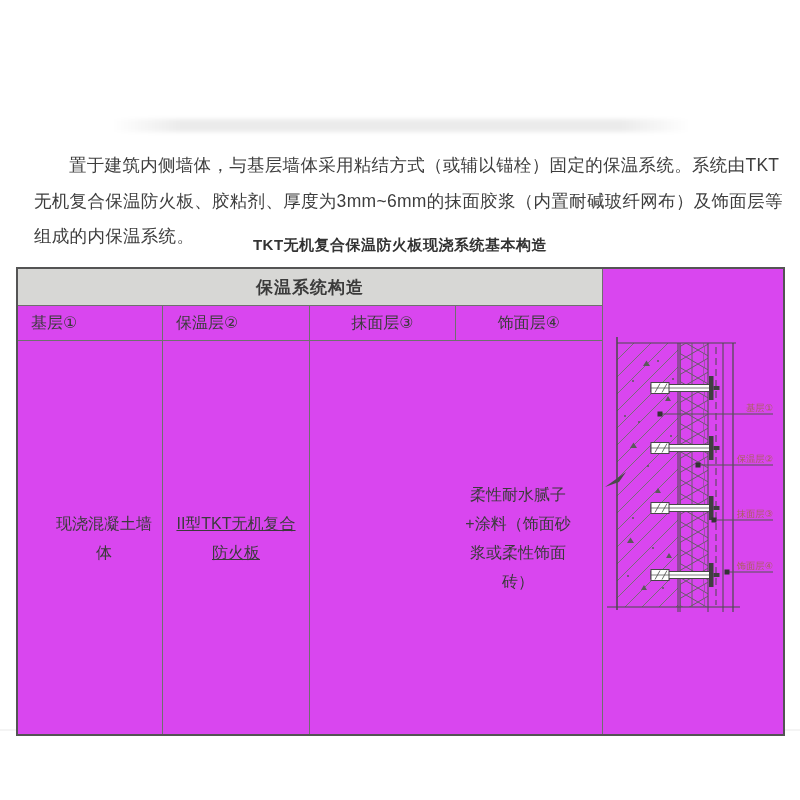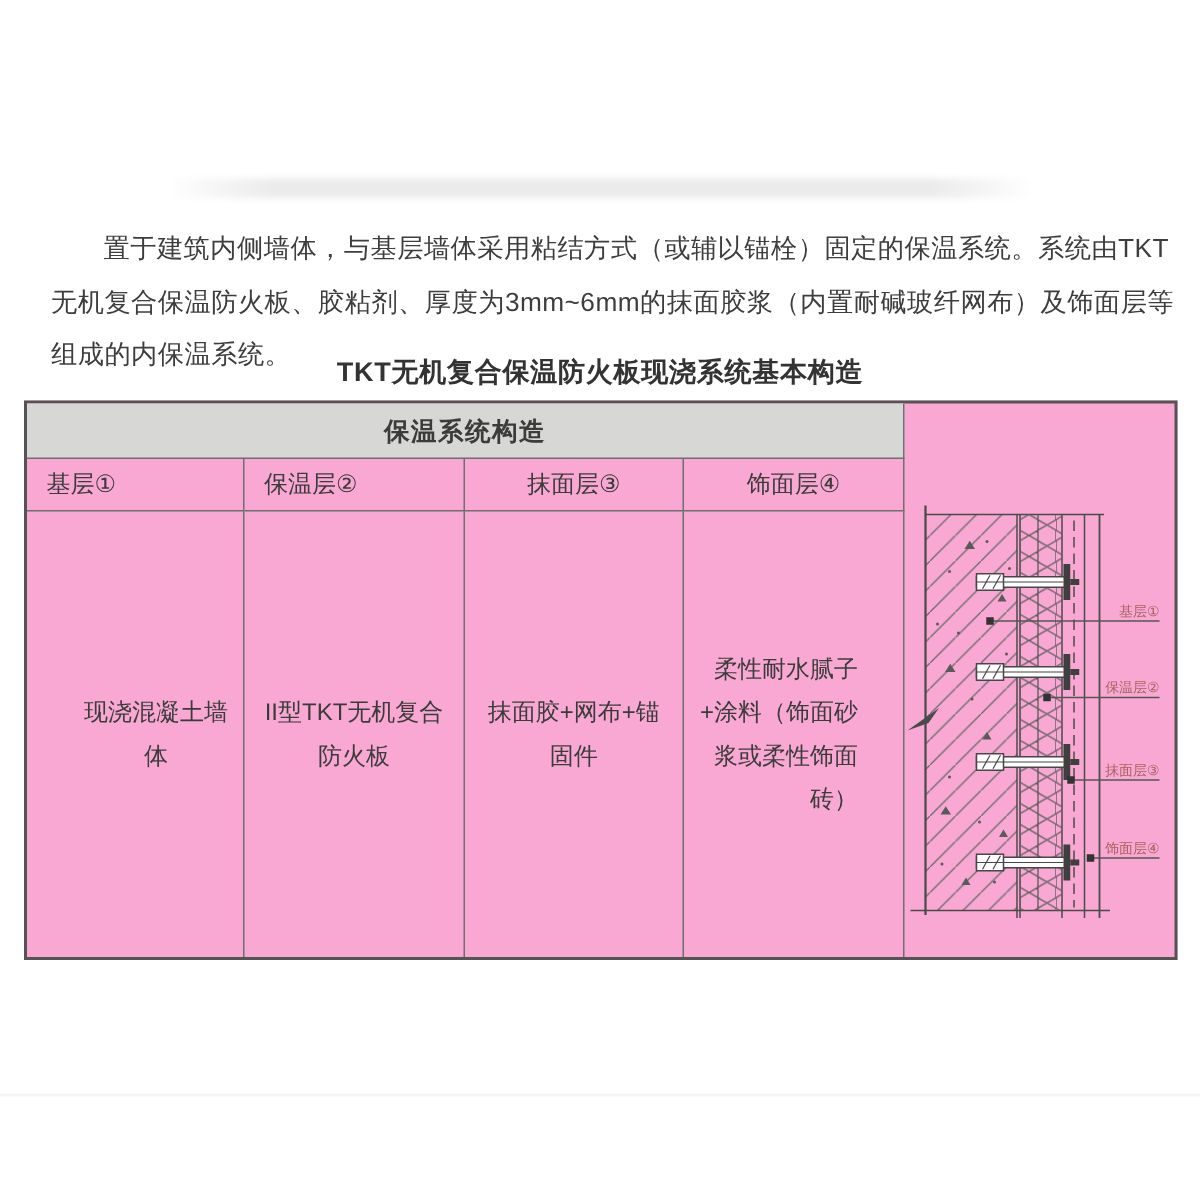--- a/index.html
+++ b/index.html
@@ -16,46 +16,46 @@
   .artifact-line{
     position:absolute;left:0;top:729px;width:800px;height:2px;background:rgba(0,0,0,0.045);
   }
   .intro{
     position:absolute;left:34px;top:148px;width:757px;
     font-size:17.5px;line-height:35.5px;color:#3d3d3d;font-weight:500;
     text-indent:2em;letter-spacing:0.3px;margin:0;
   }
   .doc-title{
     position:absolute;left:0;top:236px;width:800px;margin:0;
-    text-align:center;font-size:18px;font-weight:700;color:#333333;letter-spacing:0.5px;
+    text-align:center;font-size:15px;font-weight:700;color:#333333;letter-spacing:0.5px;
   }
   .spec-table{
-    position:absolute;left:16px;top:267px;width:769px;height:373px;
-    box-sizing:border-box;border:2px solid #545454;background:#f9a8d4;
+    position:absolute;left:16px;top:267px;width:769px;height:469px;
+    box-sizing:border-box;border:2px solid #545454;background:#d946ef;
     display:grid;
     grid-template-columns:145px 147px 146px 147px auto;
     grid-template-rows:37px 35px auto;
   }
   .cell{box-sizing:border-box;color:#3b3b3b;font-size:16px;display:flex;align-items:center;}
   .hdr{
     background:#d7d7d5;font-size:17px;font-weight:700;justify-content:center;
     border-bottom:1px solid #6f6f6f;letter-spacing:1px;
   }
   .hdr-left{grid-column:1/5;grid-row:1;border-right:1px solid #6f6f6f;}
   .hdr-right{grid-column:5/6;grid-row:1;}
   .sub{grid-row:2;border-bottom:1px solid #6f6f6f;border-right:1px solid #6f6f6f;font-size:16px;}
   .sub.c1{grid-column:1;padding-left:13px;}
   .sub.c2{grid-column:2;padding-left:13px;}
   .sub.c3{grid-column:3;justify-content:center;}
   .sub.c4{grid-column:4;justify-content:center;}
   .bodyc{grid-row:3;border-right:1px solid #6f6f6f;justify-content:center;text-align:center;line-height:29px;padding:0 10px;}
   .bodyc.c1{grid-column:1;padding-left:38px;}
-  .bodyc.c2{grid-column:2;}
+  .bodyc.c2{grid-column:2;text-decoration:underline;}
   .bodyc.c3{grid-column:3;}
-  .bodyc.c4{grid-column:4;justify-content:flex-start;text-align:right;padding:0 30px 0 8px;}
+  .bodyc.c4{grid-column:4;justify-content:flex-start;text-align:center;padding:0 30px 0 8px;}
   .diagram-cell{grid-column:5/6;grid-row:2/4;position:relative;padding:0;display:block;}
   .diagram-cell svg{position:absolute;left:0;top:0;}
   svg text{font-family:"Liberation Sans","DejaVu Sans",sans-serif;font-size:9.3px;fill:#a8625c;}
 </style>
 </head>
 <body>
 
 <div class="artifact-band"></div>
 <div class="artifact-line"></div>
 
@@ -66,21 +66,20 @@
 <div class="spec-table">
   <div class="cell hdr hdr-left">保温系统构造</div>
 
   <div class="cell sub c1">基层①</div>
   <div class="cell sub c2">保温层②</div>
   <div class="cell sub c3">抹面层③</div>
   <div class="cell sub c4">饰面层④</div>
 
   <div class="cell bodyc c1">现浇混凝土墙体</div>
   <div class="cell bodyc c2">II型TKT无机复合防火板</div>
-  <div class="cell bodyc c3">抹面胶+网布+锚固件</div>
   <div class="cell bodyc c4">柔性耐水腻子+涂料（饰面砂浆或柔性饰面砖）</div>
 
   <div class="cell diagram-cell">
     <svg width="180" height="332" viewBox="0 0 180 332">
       <defs>
         <pattern id="hatch" width="17" height="17" patternUnits="userSpaceOnUse">
           <line x1="0" y1="17" x2="17" y2="0" stroke="#6e6e6e" stroke-width="0.9"></line>
         </pattern>
         <pattern id="hex" x="77" y="37" width="24" height="14" patternUnits="userSpaceOnUse">
           <path d="M6 0 L12 3.5 L12 10.5 L6 14 L0 10.5 L0 3.5 Z

